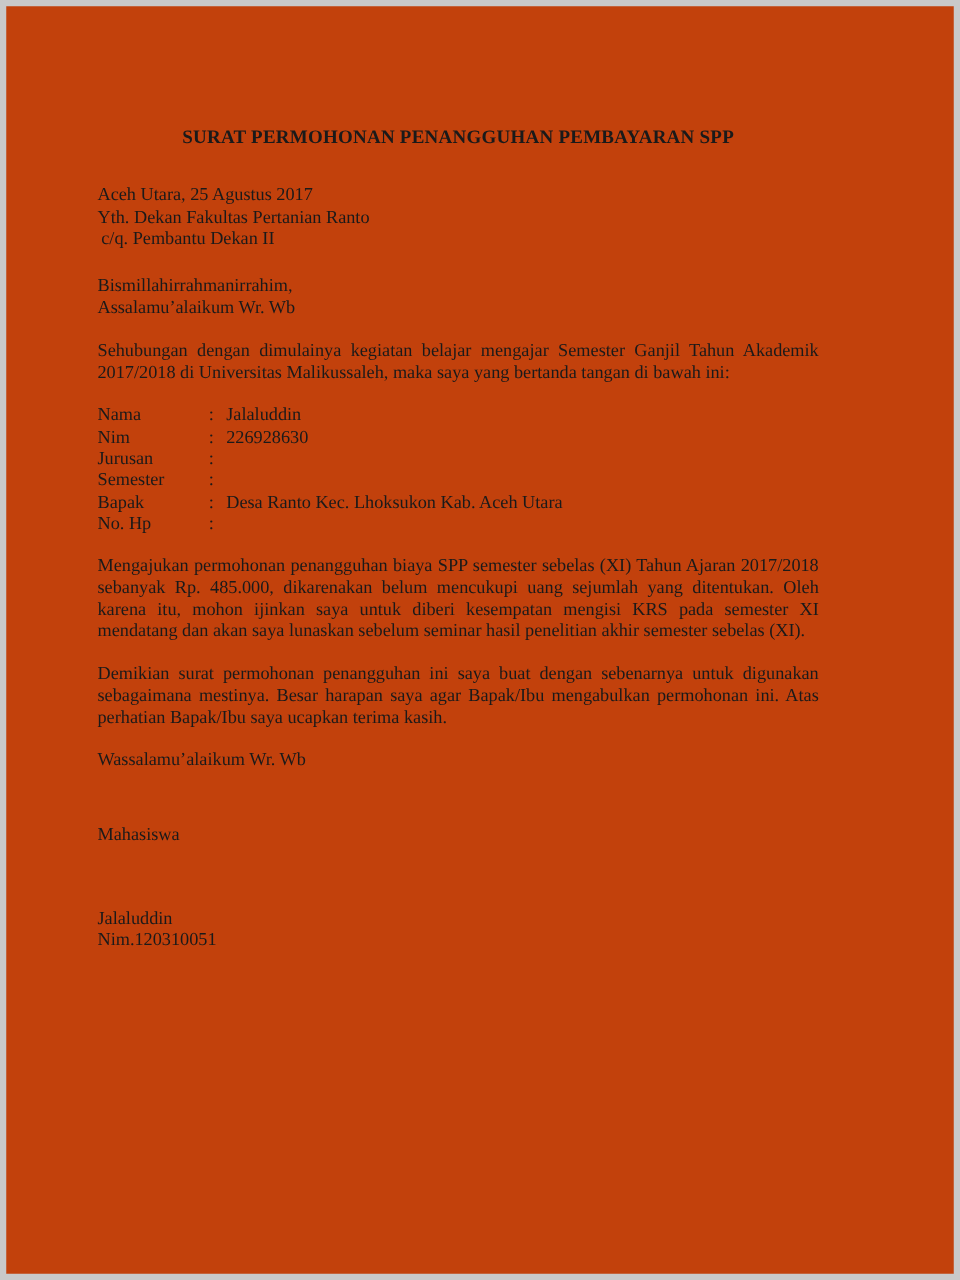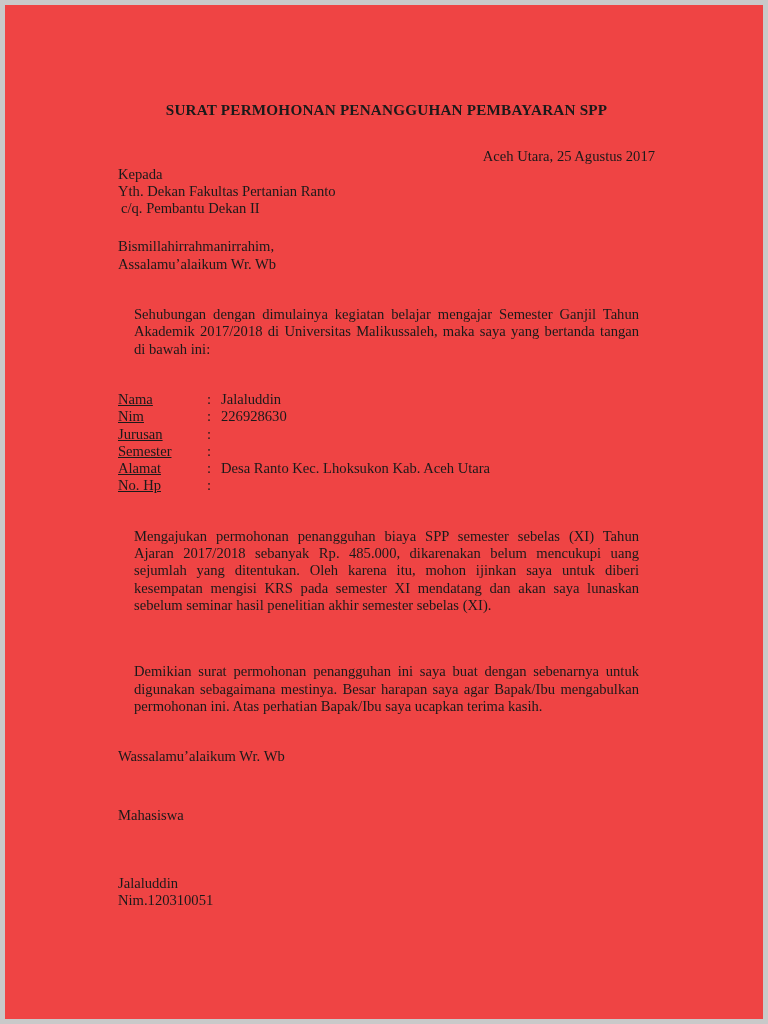--- a/index.html
+++ b/index.html
@@ -14,64 +14,63 @@
     position: relative;
     background: #c9c9c9;
     overflow: hidden;
   }
   .page {
     position: absolute;
     left: 5px;
     top: 5px;
     right: 5px;
     bottom: 5px;
-    background: #ef4444;
+    background: #c2410c;
     color: #1a1a1a;
     box-sizing: border-box;
-    padding: 96px 108px 60px 113px;
+    padding: 96px 108px 60px 73px;
     font-size: 14.6px;
     line-height: 17.3px;
   }
   .letter-title {
     text-align: center;
     font-weight: bold;
     font-size: 15.2px;
     letter-spacing: 0.2px;
     margin: 0 0 30px 0;
   }
   .date-line {
-    text-align: right;
+    text-align: left;
     margin: 0;
   }
   .block {
     margin: 0;
   }
   .gap {
     height: 17px;
   }
   .gap-lg {
     height: 21px;
   }
   p.para {
-    margin: 16px;
+    margin: 0;
     text-align: justify;
   }
   .recipient-line3 {
     padding-left: 3px;
   }
   .details {
     margin: 0;
   }
   .detail-row {
     display: flex;
   }
   .detail-label {
     width: 89px;
     flex: 0 0 89px;
-    text-decoration: underline;
   }
   .detail-colon {
     width: 14px;
     flex: 0 0 14px;
   }
   .detail-value {
     flex: 1;
   }
   .signature-block {
   }
@@ -83,21 +82,20 @@
 <body>
 
 <div class="viewport">
   <div class="page">
 
     <h1 class="letter-title">SURAT PERMOHONAN PENANGGUHAN PEMBAYARAN SPP</h1>
 
     <p class="date-line">Aceh Utara, 25 Agustus 2017</p>
 
     <div class="block">
-      <div>Kepada</div>
       <div>Yth. Dekan Fakultas Pertanian Ranto</div>
       <div class="recipient-line3">c/q. Pembantu Dekan II</div>
     </div>
 
     <div class="gap-lg"></div>
 
     <div class="block">
       <div>Bismillahirrahmanirrahim,</div>
       <div>Assalamu’alaikum Wr. Wb</div>
     </div>
@@ -121,21 +119,21 @@
       </div>
       <div class="detail-row">
         <span class="detail-label">Jurusan</span>
         <span class="detail-colon">:</span>
       </div>
       <div class="detail-row">
         <span class="detail-label">Semester</span>
         <span class="detail-colon">:</span>
       </div>
       <div class="detail-row">
-        <span class="detail-label">Alamat</span>
+        <span class="detail-label">Bapak</span>
         <span class="detail-colon">:</span>
         <span class="detail-value">Desa Ranto Kec. Lhoksukon Kab. Aceh Utara</span>
       </div>
       <div class="detail-row">
         <span class="detail-label">No. Hp</span>
         <span class="detail-colon">:</span>
       </div>
     </div>
 
     <div class="gap"></div>

